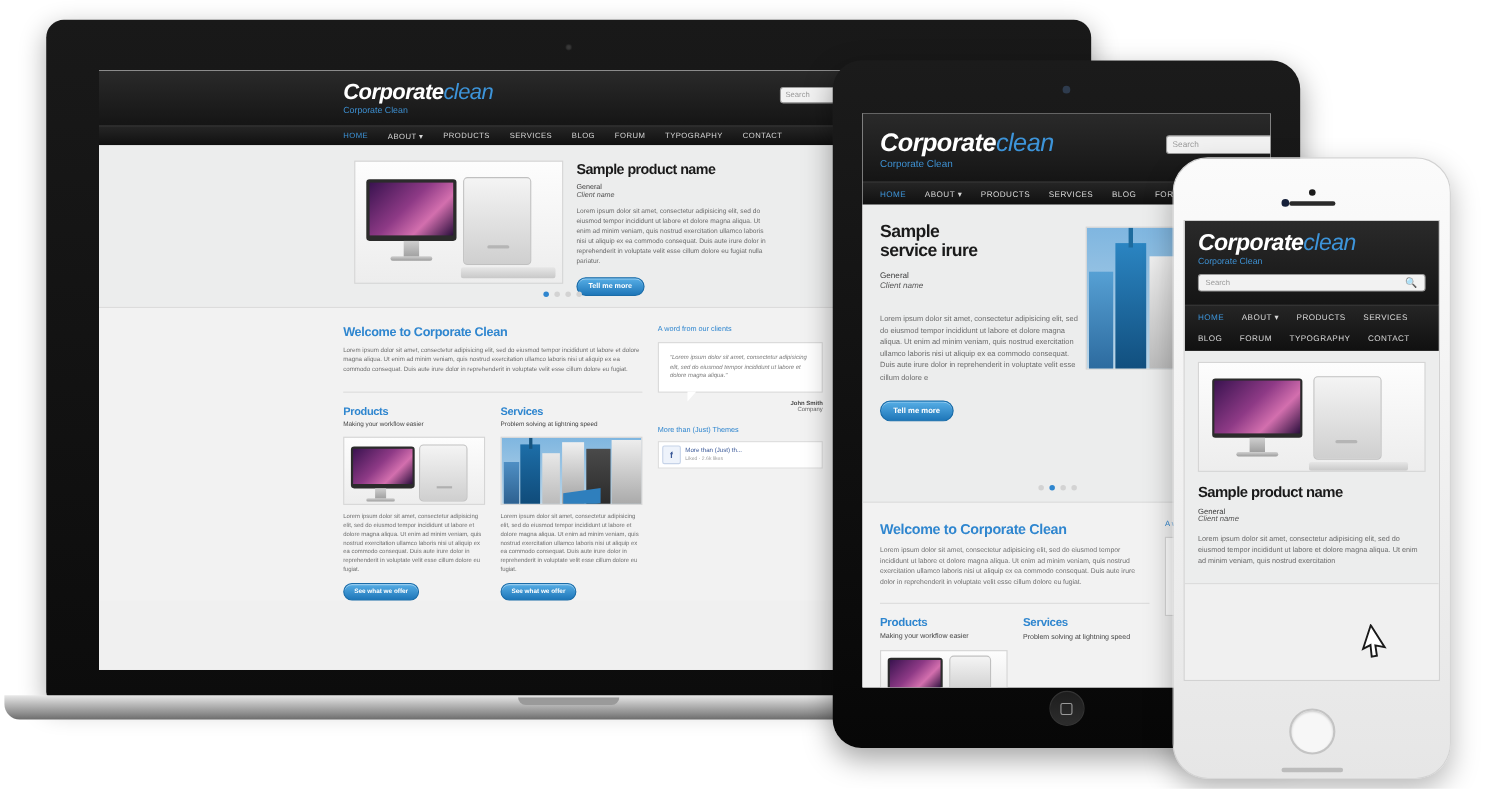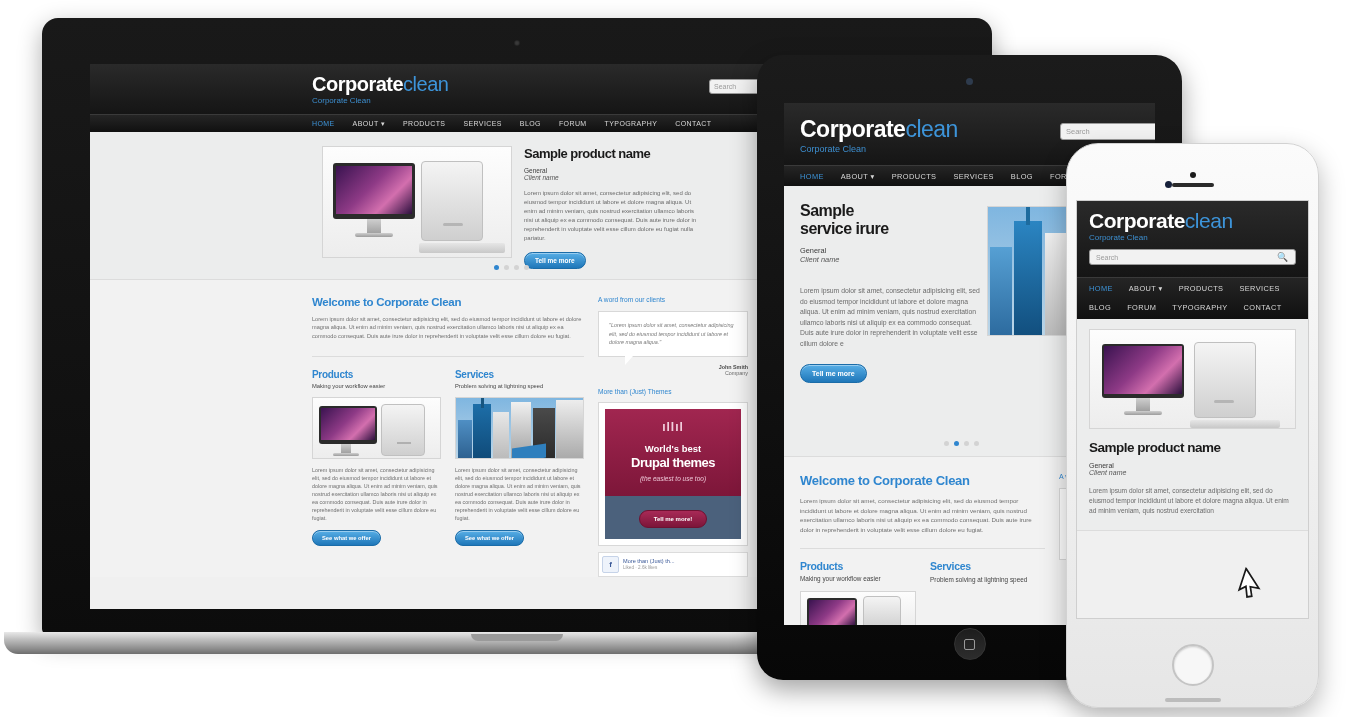--- a/index.html
+++ b/index.html
@@ -11,21 +11,21 @@
   }
   .stage { position: relative; width: 1352px; height: 717px; background:#fff; }
 
   
   .site { width:100%; height:100%; background:#f0f0f0; overflow:hidden; position:relative; }
   .site-head {
     background:#1c1c1c;
     background-image: linear-gradient(180deg,#2a2a2a 0%, #151515 100%);
     position:relative;
   }
-  .logo { color:#ffffff; font-weight:bold; letter-spacing:-0.5px; }
+  .logo { color:#ffffff; font-weight:bold; letter-spacing:-0.5px;font-style:italic; }
   .logo .lt { color:#3d94d9; font-weight:normal; }
   .slogan { color:#3d8fd0; }
   .searchbox {
     background:#f2f2f2; border:1px solid #9a9a9a; border-radius:3px;
     display:flex; align-items:center; position:relative;
   }
   .searchbox .ph { color:#9b9b9b; flex:1; overflow:hidden; white-space:nowrap; }
   .searchbox .mag { color:#2f86cf; font-weight:bold; }
   .site-nav {
     background:#1a1a1a;
@@ -259,31 +259,20 @@
             <div class="quote-card" style="margin-top:8px;padding:9px 10px;">
               <div class="qt" style="font-size:5.4px;line-height:8.6px;">"Lorem ipsum dolor sit amet, consectetur adipisicing elit, sed do eiusmod tempor incididunt ut labore et dolore magna aliqua."</div>
               <div class="quote-tail" style="left:26px;bottom:-9px;border-width:9px 8px 0 0;border-color:#fff transparent transparent transparent;"></div>
             </div>
             <div class="attrib" style="font-size:5.4px;margin-top:7px;">
               <div>John Smith</div>
               <div class="co">Company</div>
             </div>
 
             <div style="font-size:6.6px;color:#2f86cf;margin-top:12px;">More than (Just) Themes</div>
-            <div class="promo-outer" style="margin-top:7px;padding:6px;">
-              <div class="promo-top" style="padding:12px 6px 14px;">
-                <div class="promo-bars" style="font-size:12px;line-height:12px;">ıllıl</div>
-                <div class="promo-l1" style="font-size:9.5px;margin-top:10px;">World's best</div>
-                <div class="promo-l2" style="font-size:13px;margin-top:1px;">Drupal themes</div>
-                <div class="promo-l3" style="font-size:6.5px;margin-top:5px;">(the easiest to use too)</div>
-              </div>
-              <div class="promo-bot" style="padding:11px 0;">
-                <div class="btn-maroon" style="font-size:6px;padding:5px 14px;">Tell me more!</div>
-              </div>
-            </div>
 
             <div class="fbwidget" style="margin-top:6px;padding:3px;gap:4px;">
               <div class="fbicon" style="width:17px;height:17px;font-size:8px;border-radius:2px;">f</div>
               <div style="flex:1;">
                 <div class="fbname" style="font-size:5.6px;">More than (Just) th...</div>
                 <div class="fbmeta" style="font-size:4.6px;margin-top:1px;">Liked · 2.6k likes</div>
               </div>
             </div>
           </div>
         </div>

